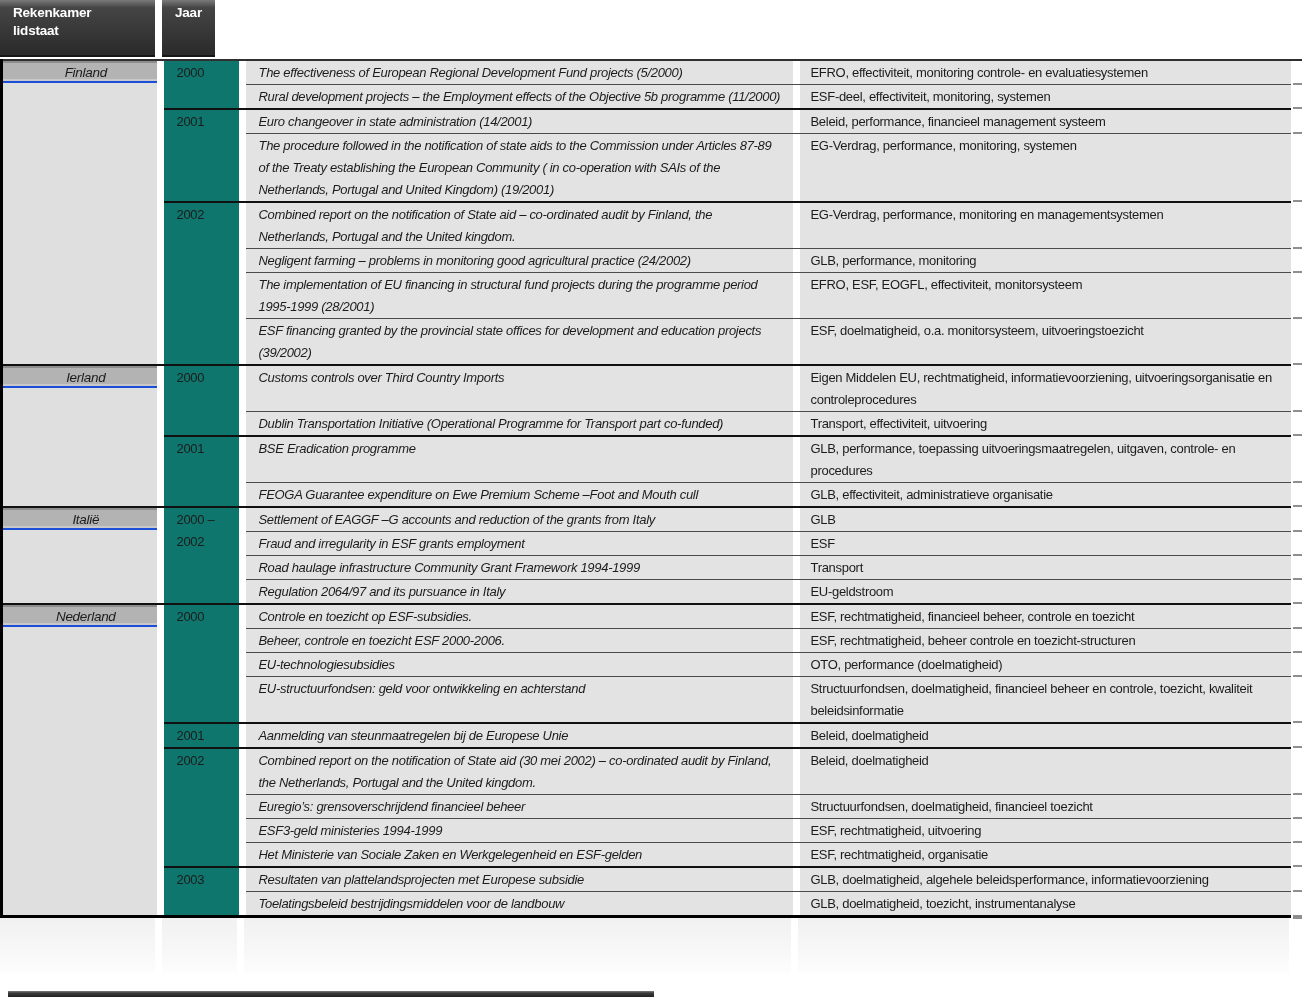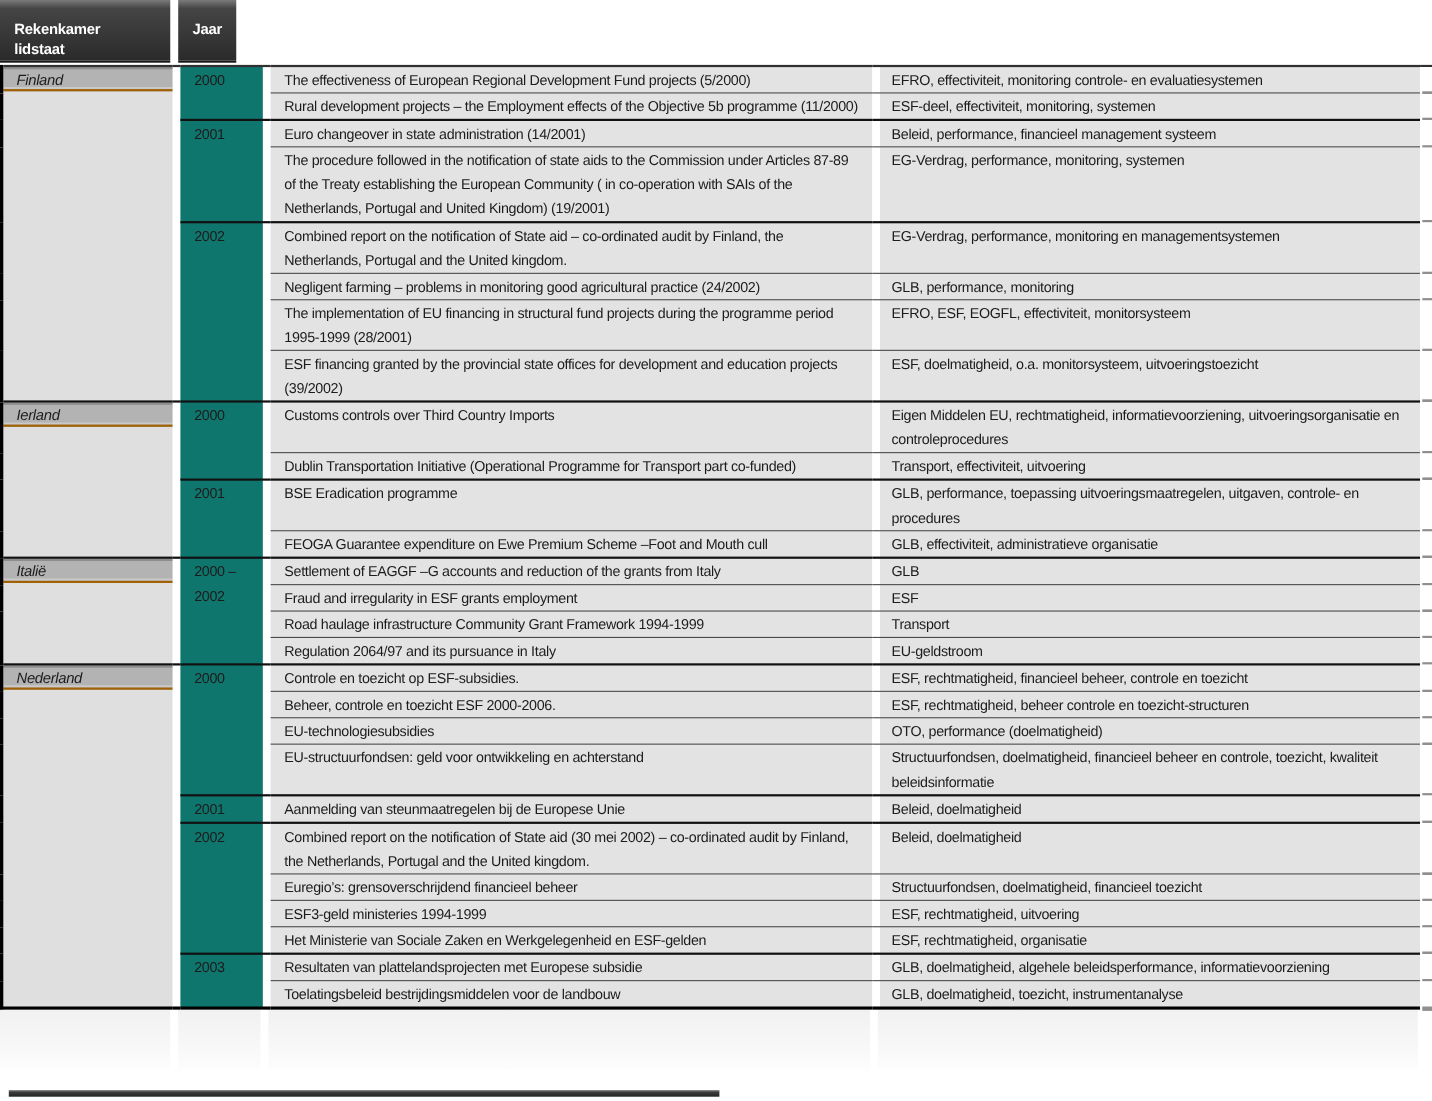--- a/index.html
+++ b/index.html
@@ -18,21 +18,21 @@
     display: flex;
     width: 1302px; height: 57px;
   }
   .th {
     background: linear-gradient(180deg, #7a7a7a 0%, #454545 14%, #383838 55%, #2a2a2a 100%);
     color: #ffffff;
     font-weight: bold;
     font-size: 13.5px;
     line-height: 18px;
     letter-spacing: -0.2px;
-    padding: 18px 8px 0 13px;
+    padding: 4px 8px 0 13px;
     white-space: pre-line;
     border-bottom: 2px solid #161616;
   }
   .th-country { width: 155px; }
   .th-year    { width: 53px; }
   .th-report  { width: 547px; }
   .th-char    { width: 491px; }
   .gut        { width: 7px; background: #ffffff; }
   .th-endpad  { width: 13px; background: #ffffff; }
 
@@ -50,36 +50,38 @@
   tbody tr:first-child td { border-top: 2px solid #2f2f2f; }
 
   td.country-cell {
     background: #dfdfdf;
     border-left: 3px solid #000000;
     border-bottom: 2px solid #111111;
   }
   .country-label {
     background: #b3b3b3;
     border-top: 2px solid #8d8d8d;
-    border-bottom: 2px solid #a16207;
+    border-bottom: 2px solid #1d4ed8;
     box-shadow: inset 0 -2px 0 #c9c9c9;
     font-style: italic;
     font-size: 13.5px;
     height: 22px;
     line-height: 19px;
     padding-left: 12px;
+    text-align: center;
   }
   td.year-cell {
     background: #0f766e;
     padding: 1px 4px 0 13px;
     white-space: pre-line;
   }
   td.rapport-cell {
     background: #e3e3e3;
     padding: 1px 10px 0 13px;
+    font-style: italic;
   }
   td.karakter-cell {
     background: #e3e3e3;
     padding: 1px 8px 0 11px;
   }
   td.gutter-col { background: #ffffff; }
 
   td.row-sep  { border-bottom: 1px solid #4a4a4a; }
   td.grp-end  { border-bottom: 2px solid #111111; }
   td.table-end{ border-bottom: 3px solid #000000; }

